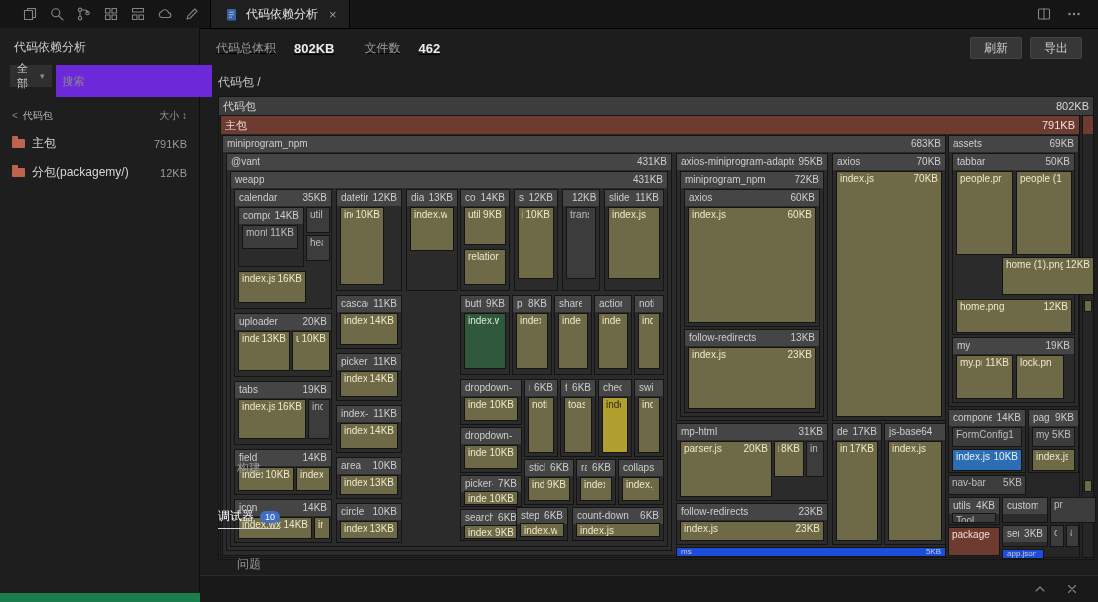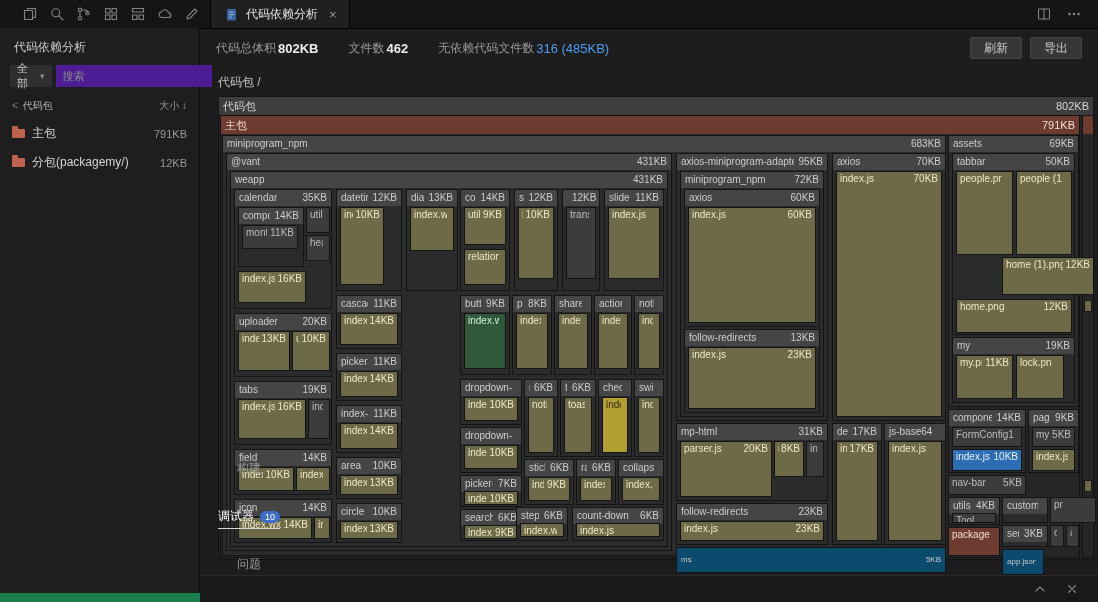--- a/index.html
+++ b/index.html
@@ -19,34 +19,34 @@
   .tab .close{color:#9a9a9a;font-size:13px;margin-left:4px;}
   .tb-right{margin-left:auto;display:flex;align-items:center;gap:14px;padding-right:16px;}
   
   .sidebar{position:absolute;left:0;top:28px;width:200px;height:566px;background:#1e1e1e;
     border-right:1px solid #0d0d0d;box-sizing:border-box;}
   .sb-title{padding:11px 14px 9px;color:#cfcfcf;font-size:12px;}
   .sb-controls{display:flex;gap:4px;padding:0 10px;}
   .sb-select{width:62px;height:22px;background:#2f2f2f;color:#c9c9c9;font-size:11px;
     display:flex;align-items:center;justify-content:space-between;padding:0 7px;box-sizing:border-box;gap:12px;}
   .sb-select .caret{color:#8e8e8e;font-size:9px;}
-  .sb-search{flex:1;height:22px;background:#4c1d95;border:none;outline:none;color:#ddd;
+  .sb-search{flex:1;height:32px;background:#6d28d9;border:none;outline:none;color:#ddd;
     font-size:11px;padding:0 7px;box-sizing:border-box;font-family:inherit;}
   .sb-search::placeholder{color:#8b8b8b;}
   .sb-listheader{display:flex;justify-content:space-between;padding:12px 12px 6px;color:#b5b5b5;font-size:10px;}
   .sb-lh-left .chev{color:#848484;margin-right:5px;}
   .sb-lh-right{color:#979797;}
   .sb-item{display:flex;align-items:center;gap:7px;padding:6px 12px;font-size:12px;color:#d6d6d6;cursor:pointer;}
   .folder{position:relative;width:13px;height:9px;background:#c0634e;border-radius:1px;flex:none;}
   .folder::before{content:"";position:absolute;top:-3px;left:0;width:6px;height:3px;background:#c0634e;border-radius:1px 1px 0 0;}
   .sb-size{margin-left:auto;color:#9a9a9a;font-size:11px;}
   
   .main-hd{position:absolute;left:200px;top:28px;width:898px;height:40px;display:flex;
     align-items:center;gap:30px;padding:0 16px;box-sizing:border-box;}
-  .stat{display:flex;align-items:center;gap:2px;white-space:nowrap;}
+  .stat{display:flex;align-items:center;gap:18px;white-space:nowrap;text-decoration:underline;}
   .st-l{color:#9a9a9a;font-size:12px;}
   .st-v{color:#ececec;font-size:13px;font-weight:bold;}
   .st-v.accent{color:#4c9df3;font-weight:normal;}
   .hd-actions{margin-left:auto;display:flex;gap:8px;}
   .hd-btn{height:22px;padding:0 13px;background:#373737;color:#cfcfcf;font-size:12px;
     border:1px solid #454545;border-radius:2px;cursor:pointer;font-family:inherit;}
   .crumb{position:absolute;left:218px;top:74px;color:#c5c5c5;font-size:12px;}
   
   #treemap{position:absolute;left:0;top:0;width:1098px;height:602px;pointer-events:none;}
   .tm{position:absolute;box-sizing:border-box;overflow:hidden;font-size:10px;line-height:1;
@@ -61,21 +61,21 @@
   .tm.box.r{background:#262626;}
   .tm.box.r .h{background:#6e3b31;color:#f2ded7;height:18px;font-size:11px;}
   .tm.leaf{display:flex;justify-content:space-between;align-items:flex-start;gap:3px;
     padding:2px 3px;white-space:nowrap;}
   .tm.leaf.f{background:#6e6947;color:#eee8c9;}
   .tm.leaf.fg{background:#30593c;color:#d7ead9;}
   .tm.leaf.fb{background:#2d6db4;color:#e4effa;}
   .tm.leaf.fy{background:#b1a02f;color:#332d10;}
   .tm.leaf.fr{background:#6e3b31;color:#f2ded7;}
   .tm.leaf.c{background:#3c3c3c;color:#bdbdbd;}
-  .tm.leaf.t{background:#0c4a6e;color:#c9c9c9;font-size:8px;padding:12px 4px;align-items:center;}
+  .tm.leaf.t{background:#1d4ed8;color:#c9c9c9;font-size:8px;padding:4px 4px;align-items:center;}
   
   .bottombar{position:absolute;left:200px;top:575px;width:898px;height:27px;background:#191919;
     border-top:1px solid #2a2a2a;display:flex;align-items:center;padding:0 18px;box-sizing:border-box;gap:24px;}
   .bb-tab{display:flex;align-items:center;font-size:12px;color:#9a9a9a;cursor:pointer;
     padding:3px 0;border-bottom:1px solid transparent;}
   .bb-tab.active{color:#fff;border-bottom:1px solid #d7d7d7;}
   .badge{background:#3f6ec6;color:#fff;font-size:9px;border-radius:8px;padding:1px 5px;margin-left:6px;}
   .bb-actions{margin-left:auto;display:flex;gap:16px;align-items:center;}
   .greenstrip{position:absolute;left:0;top:593px;width:200px;height:9px;background:#1b7d4b;}
 </style>
@@ -187,24 +187,20 @@
 <div class="main-hd">
   <div id="stats" style="display:flex;gap:30px;">
       <div class="stat">
         <span class="st-l">代码总体积</span>
         <span class="st-v">802KB</span>
       </div>
       <div class="stat">
         <span class="st-l">文件数</span>
         <span class="st-v">462</span>
       </div>
-      <div class="stat">
-        <span class="st-l">无依赖代码文件数</span>
-        <span class="st-v accent">316 (485KB)</span>
-      </div>
     </div>
   <div class="hd-actions" id="header-actions">
       <button class="hd-btn">刷新</button>
       <button class="hd-btn">导出</button>
     </div>
 </div>
 <div class="crumb">代码包 /</div>
 
 <div id="treemap">
     <div class="tm box g" style="left: 218px; top: 96px; width: 876px; height: 464px;">

